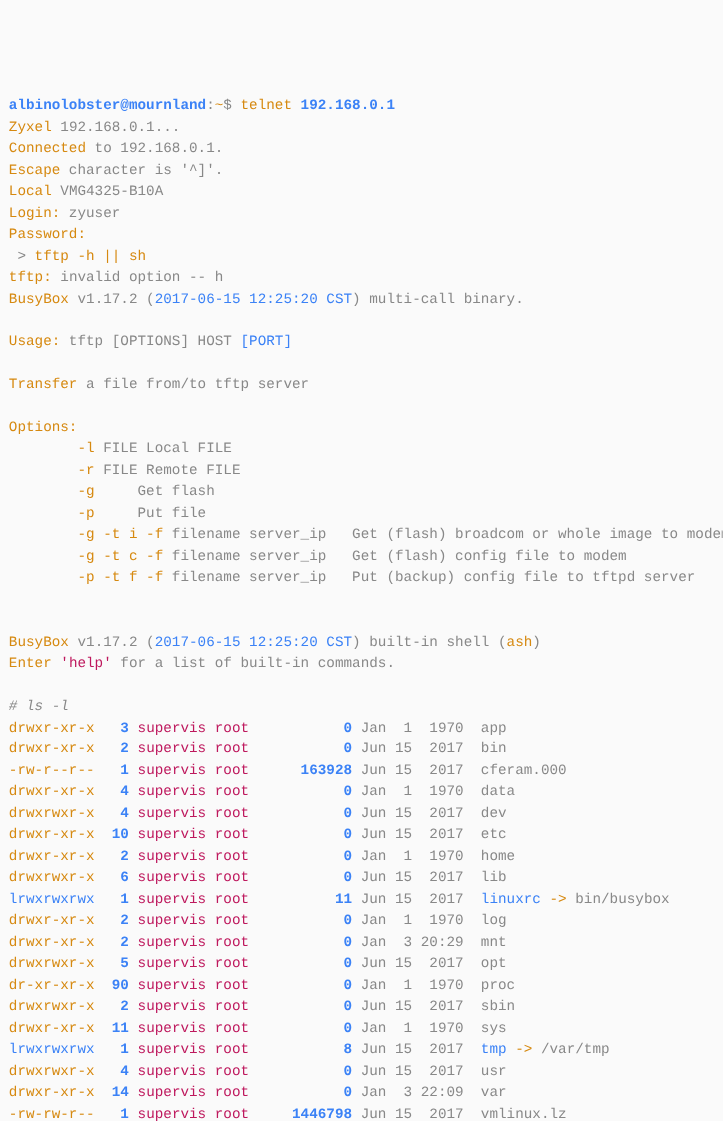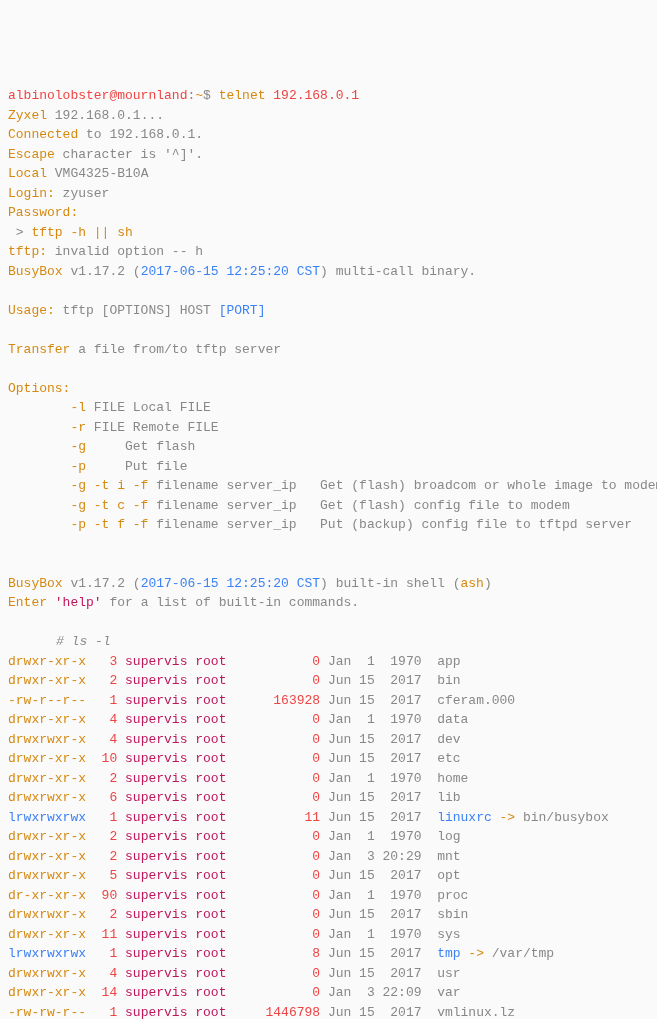--- a/index.html
+++ b/index.html
@@ -5,26 +5,26 @@
     body {
       font-family: 'Consolas', 'Monaco', 'Courier New', monospace;
       font-size: 13px;
       line-height: 1.5;
       background: #fafafa;
       color: #888;
       margin: 0;
       padding: 8px;
       white-space: pre;
     }
-    .red { color: #ef4444; }
+    .red { color: #3b82f6; font-weight: bold; }
     .orange { color: #d68910; }
     .green { color: #be185d; }
     .gray { color: #888; }
     .blue { color: #3b82f6; }
-    .italic { font-style: italic; margin-left: 48px; }
+    .italic { font-style: italic; }
   </style>
 </head>
 <body>
 
 
 
 <div id="terminal"><span class="red">albinolobster@mournland</span><span class="gray">:</span><span class="orange">~</span><span class="gray">$ </span><span class="orange">telnet </span><span class="red">192.168.0.1</span>
 <span class="orange">Zyxel </span><span class="gray">192.168.0.1...</span>
 <span class="orange">Connected </span><span class="gray">to 192.168.0.1.</span>
 <span class="orange">Escape </span><span class="gray">character is '^]'.</span>

